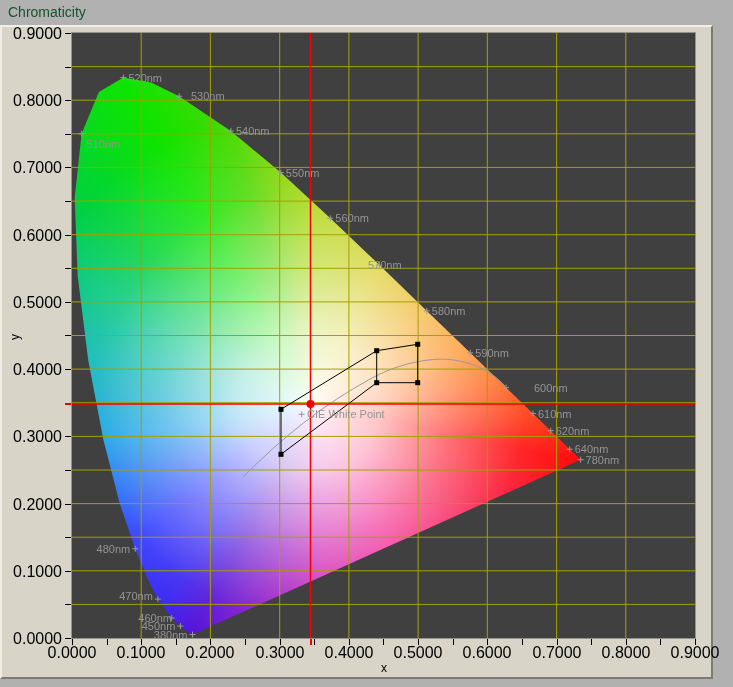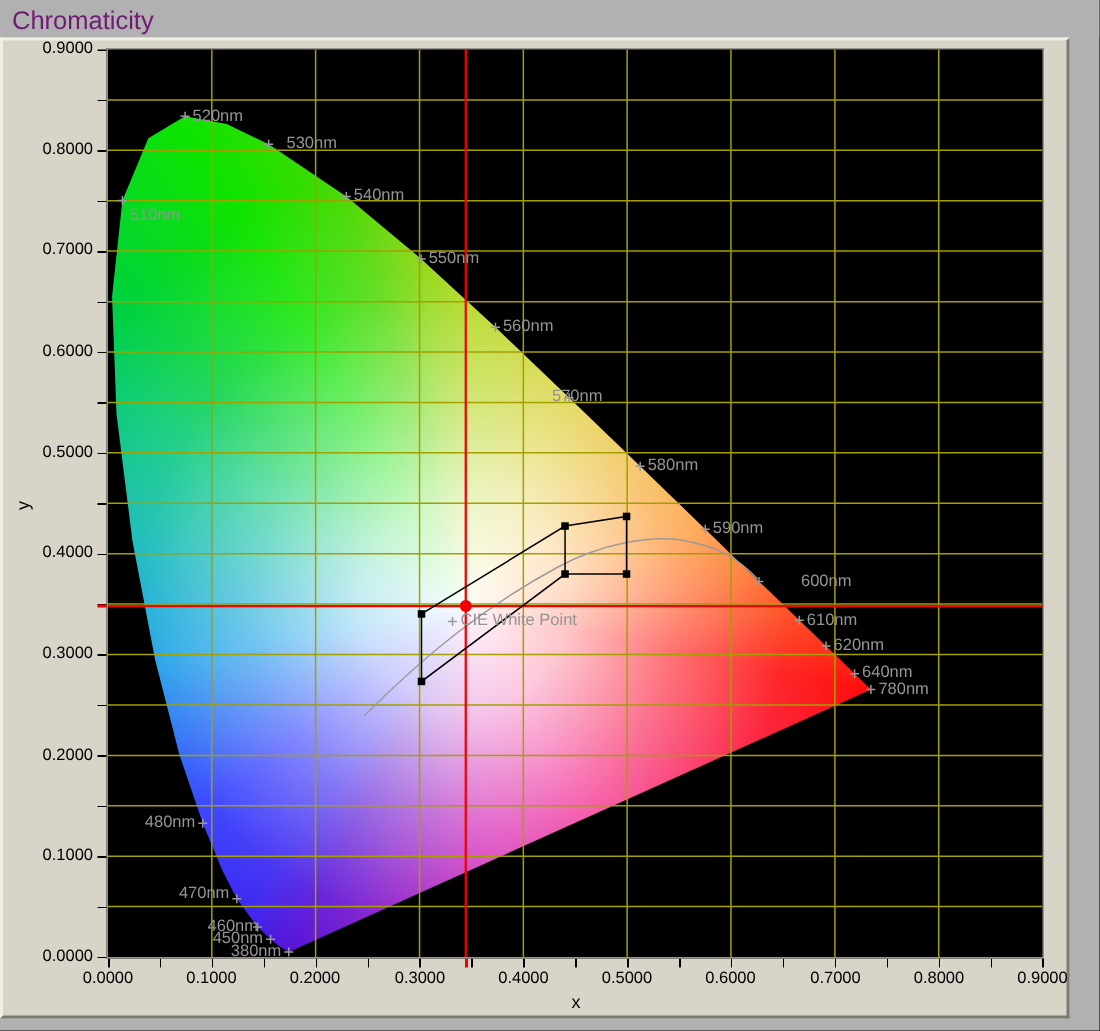--- a/index.html
+++ b/index.html
@@ -1,45 +1,45 @@
 <!DOCTYPE html>
 <html><head>
 <meta charset="utf-8">
 <style>
   html,body{margin:0;padding:0}
   body{width:733px;height:687px;overflow:hidden;background:#b1b1b1;
        font-family:"Liberation Sans",sans-serif;position:relative}
   .titlebar{position:absolute;left:0;top:0;width:733px;height:25px;background:#b1b1b1}
-  .titlebar span{position:absolute;left:8px;top:4px;font-size:17px;color:#701a75}
+  .titlebar span{position:absolute;left:8px;top:4px;font-size:14px;color:#14532d}
   .panel{position:absolute;left:0;top:25px;width:713px;height:654px;box-sizing:border-box;
          background:#d8d4c8;border-top:2px solid #f1eee6;border-left:2px solid #f1eee6;
          border-right:2px solid #7c7a71;border-bottom:2px solid #7c7a71}
   .plot{position:absolute;left:71px;top:32px;width:625px;height:607px;box-sizing:border-box;
-        border:1px solid #98948a;background:#000000}
+        border:1px solid #98948a;background:#404040}
   .gamut{position:absolute;left:0;top:0;width:623px;height:605px;
     background:
       radial-gradient(circle 300px at 238px 371px,
         rgba(255,255,255,0.97), rgba(255,255,255,0.78) 23%,
         rgba(255,255,255,0.45) 47%, rgba(255,255,255,0.15) 72%, rgba(255,255,255,0) 100%),
       conic-gradient(from 0deg at 238px 371px,
         #a6d300 0deg, #d2c400 26deg, #f0a000 51deg, #ff7a00 72deg, #ff5000 85deg,
         #ff1e00 96deg, #ff0000 102deg, #f0007f 150deg, #cc00aa 175deg, #4a00d4 207deg,
         #2a14f0 216deg, #1c28ff 232deg, #0096e6 260deg, #00b4b4 281deg, #00c878 299deg,
         #00d23c 312deg, #0ee400 330deg, #4ad800 344deg, #86d400 353deg, #a6d300 360deg);
     clip-path:polygon(120.5px 601.6px,113.8px 597.7px,108.4px 593.1px,99.7px 585px,
       85.9px 566.1px,75.9px 546.7px,63.2px 515.8px,47.6px 470.1px,31.4px 406.7px,
       16.3px 327.6px,5.7px 243.1px,2.7px 164.8px,9.6px 100.7px,26.9px 59.1px,
       51.4px 44.5px,79.1px 49.6px,107.1px 63.2px,158.9px 98px,208.8px 139.6px,
       258.3px 185.2px,307.4px 232.1px,354.8px 277.9px,398.2px 319.8px,434px 354.6px,
       460.9px 380.5px,478.7px 397.7px,497.7px 416.2px,508.6px 426.7px)}
   svg.overlay{position:absolute;left:0;top:0}
   .wl{position:absolute;font-size:11px;color:#949494;white-space:nowrap;
       transform:translateY(-50%);line-height:11px}
   .wl.l{transform:translate(-100%,-50%)}
-  .tick{position:absolute;font-size:11px;color:#000;line-height:11px}
+  .tick{position:absolute;font-size:16px;color:#000;line-height:11px}
   .ytick{left:0;width:62px;text-align:right;transform:translateY(-50%)}
   .xtick{width:60px;text-align:center;top:647px}
   .ytickstrip{position:absolute;left:65px;top:33px;width:7px;height:607px;
       background:repeating-linear-gradient(to bottom,#000 0 1px,transparent 1px 33.61px)}
   .xtickstrip{position:absolute;left:72px;top:639px;width:624px;height:6px;
       background:repeating-linear-gradient(to right,#000 0 1px,transparent 1px 34.61px)}
   .ytickred{position:absolute;left:65px;top:403px;width:7px;height:2px;background:#f40000}
   .xtickred{position:absolute;left:310px;top:639px;width:2px;height:6px;background:#f40000}
   .axx{position:absolute;left:349px;top:661px;width:70px;text-align:center;font-size:12px;color:#000}
   .axy{position:absolute;left:12px;top:330px;font-size:12px;color:#000;transform:rotate(-90deg)}

